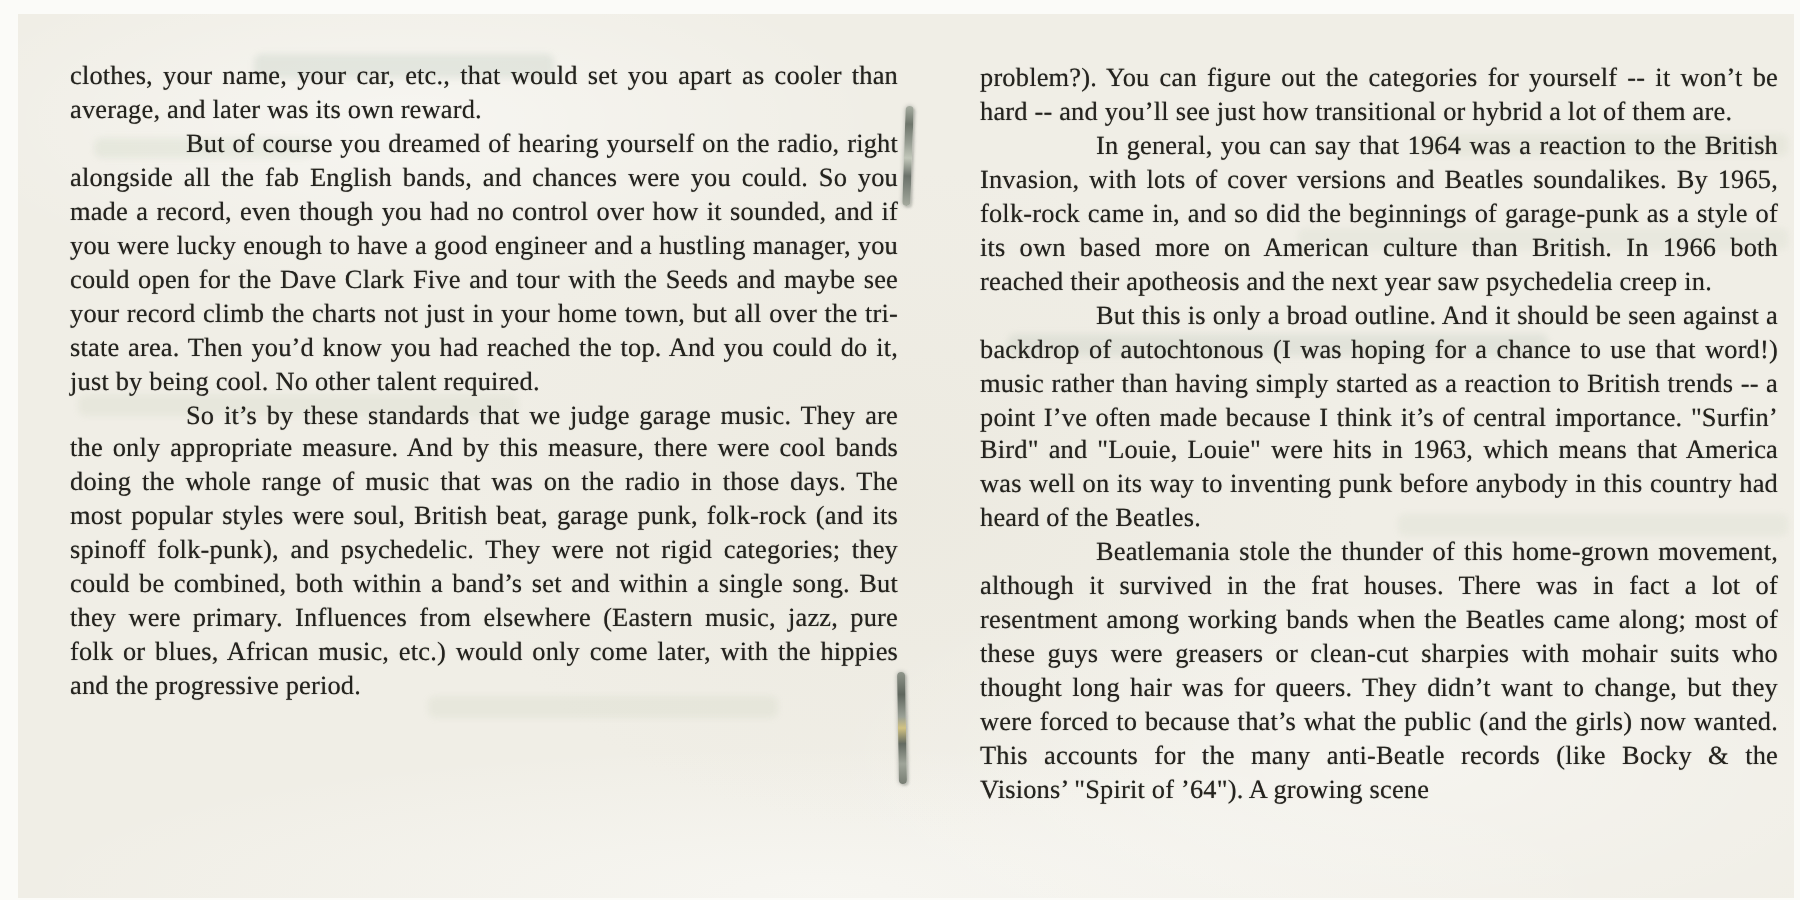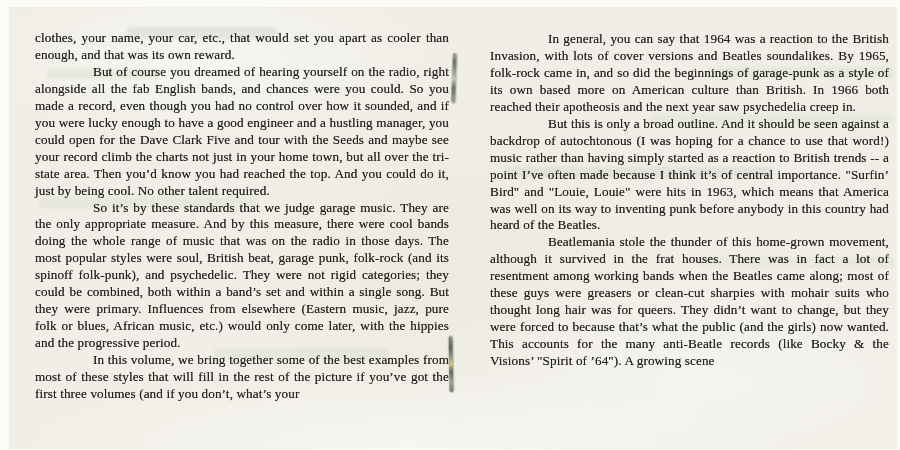--- a/index.html
+++ b/index.html
@@ -105,27 +105,27 @@
     <div class="ghost g2"></div>
     <div class="ghost g3"></div>
     <div class="ghost g4"></div>
     <div class="ghost g5"></div>
     <div class="ghost g6"></div>
     <div class="ghost g7"></div>
     <div class="ghost g8"></div>
   </div>
 
   <div class="page page-left">
-    <p>clothes, your name, your car, etc., that would set you apart as cooler than enough, and that was its own reward.</p>
+    <p>clothes, your name, your car, etc., that would set you apart as cooler than average, and later was its own reward.</p>
     <p class="ind">But of course you dreamed of hearing yourself on the radio, right alongside all the fab English bands, and chances were you could. So you made a record, even though you had no control over how it sounded, and if you were lucky enough to have a good engineer and a hustling manager, you could open for the Dave Clark Five and tour with the Seeds and maybe see your record climb the charts not just in your home town, but all over the tri-state area. Then you’d know you had reached the top. And you could do it, just by being cool. No other talent required.</p>
     <p class="ind">So it’s by these standards that we judge garage music. They are the only appropriate measure. And by this measure, there were cool bands doing the whole range of music that was on the radio in those days. The most popular styles were soul, British beat, garage punk, folk-rock (and its spinoff folk-punk), and psychedelic. They were not rigid categories; they could be combined, both within a band’s set and within a single song. But they were primary. Influences from elsewhere (Eastern music, jazz, pure folk or blues, African music, etc.) would only come later, with the hippies and the progressive period.</p>
-    <p class="ind">In this volume, we bring together some of the best examples from most of these styles that will fill in the rest of the picture if you’ve got the first three volumes (and if you don’t, what’s your</p>
   </div>
 
   <div class="page page-right">
+    <p>problem?). You can figure out the categories for yourself -- it won’t be hard -- and you’ll see just how transitional or hybrid a lot of them are.</p>
     <p class="ind">In general, you can say that 1964 was a reaction to the British Invasion, with lots of cover versions and Beatles soundalikes. By 1965, folk-rock came in, and so did the beginnings of garage-punk as a style of its own based more on American culture than British. In 1966 both reached their apotheosis and the next year saw psychedelia creep in.</p>
     <p class="ind">But this is only a broad outline. And it should be seen against a backdrop of autochtonous (I was hoping for a chance to use that word!) music rather than having simply started as a reaction to British trends -- a point I’ve often made because I think it’s of central importance. "Surfin’ Bird" and "Louie, Louie" were hits in 1963, which means that America was well on its way to inventing punk before anybody in this country had heard of the Beatles.</p>
     <p class="ind">Beatlemania stole the thunder of this home-grown movement, although it survived in the frat houses. There was in fact a lot of resentment among working bands when the Beatles came along; most of these guys were greasers or clean-cut sharpies with mohair suits who thought long hair was for queers. They didn’t want to change, but they were forced to because that’s what the public (and the girls) now wanted. This accounts for the many anti-Beatle records (like Bocky &amp; the Visions’ "Spirit of ’64"). A growing scene</p>
   </div>
 
   <div class="staple staple-top"></div>
   <div class="staple staple-bottom"></div>
 </div>
 
 </body></html>

